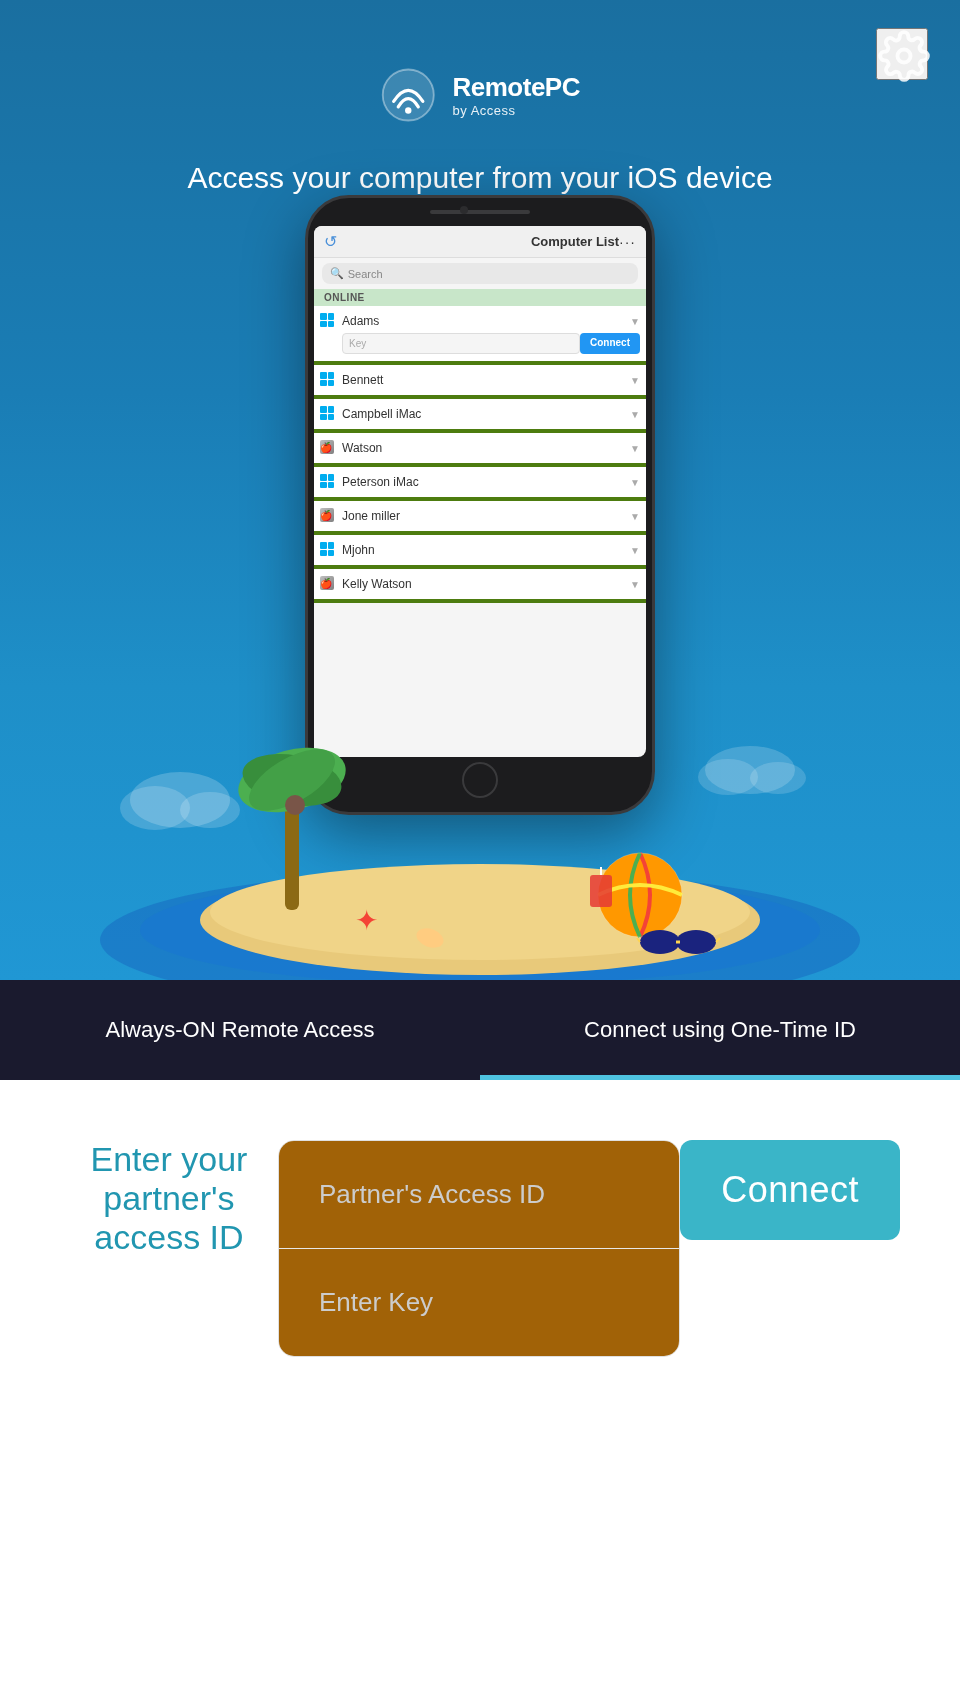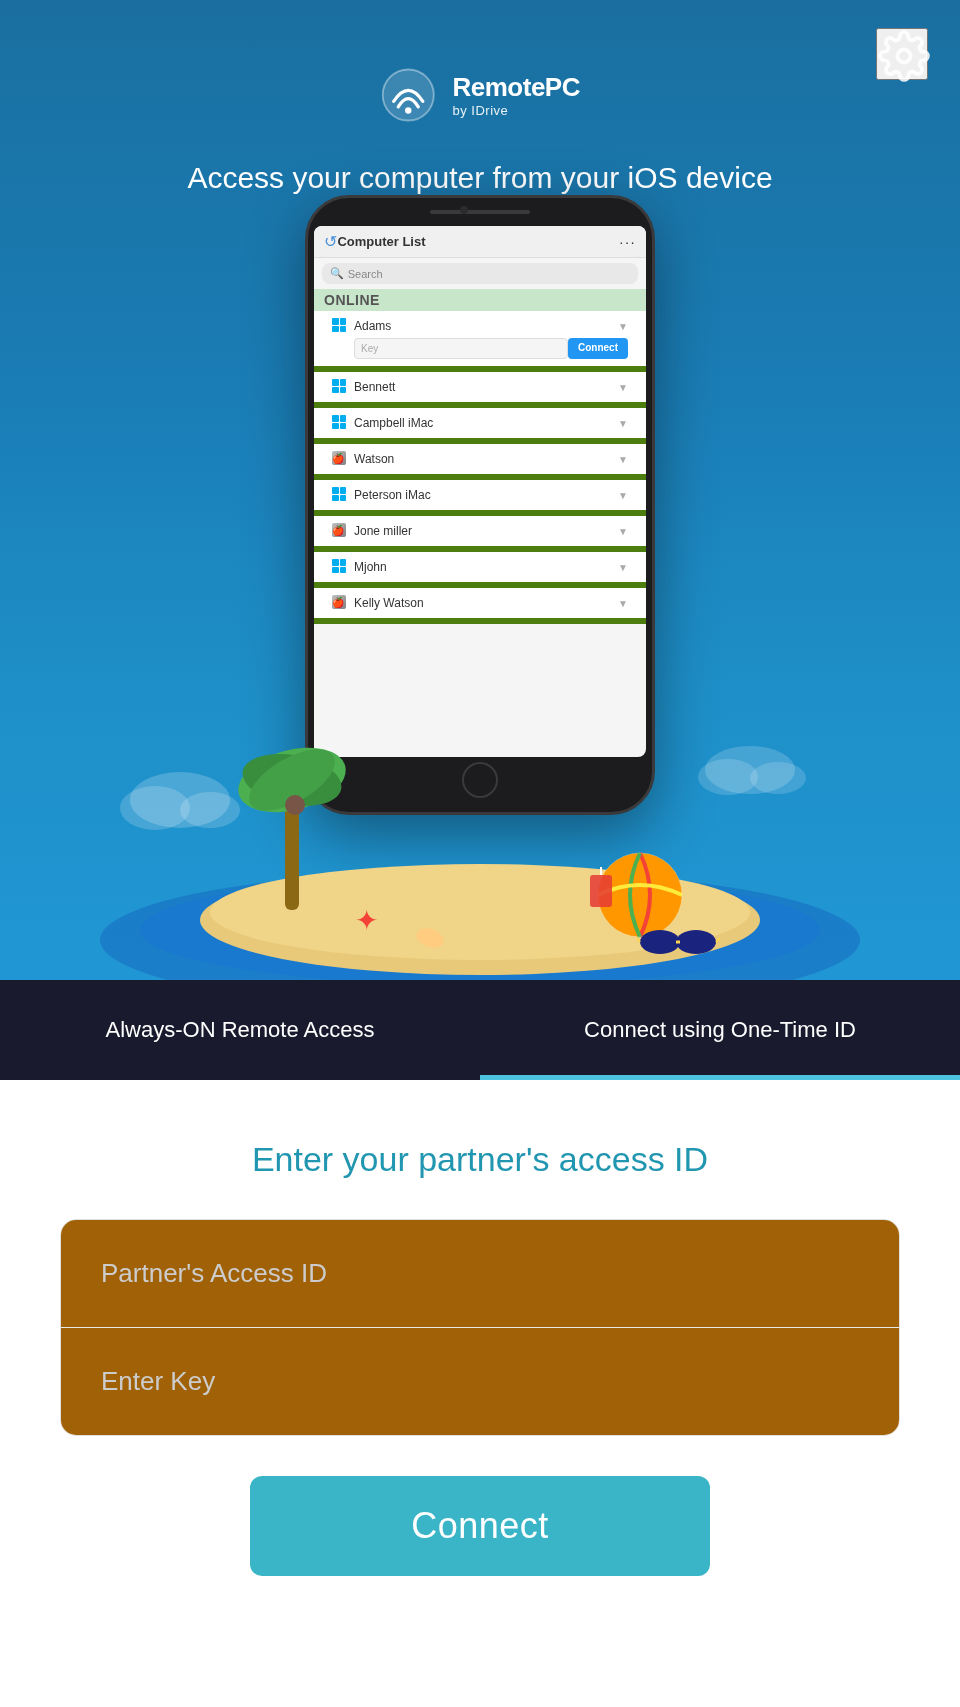--- a/index.html
+++ b/index.html
@@ -149,21 +149,21 @@
       display: flex;
       align-items: center;
       justify-content: space-between;
       border-bottom: 1px solid #ddd;
     }
     .screen-header-title {
       font-size: 13px;
       font-weight: 600;
       color: #333;
       flex: 1;
-      text-align: left;
+      text-align: right;
     }
     .screen-back {
       font-size: 16px;
       color: #4a90d9;
     }
     .screen-dots {
       font-size: 14px;
       color: #333;
       letter-spacing: 1px;
     }
@@ -174,35 +174,35 @@
       padding: 4px 8px;
       font-size: 11px;
       color: #888;
       display: flex;
       align-items: center;
       gap: 4px;
     }
     .screen-online-label {
       background: #c8e6c9;
       padding: 3px 10px;
-      font-size: 14px;
+      font-size: 10px;
       font-weight: 600;
       color: #555;
       letter-spacing: 0.5px;
     }
     .screen-list {
       flex: 1;
       overflow: hidden;
     }
     .screen-item {
       display: flex;
       align-items: center;
-      padding: 7px 18px;
+      padding: 7px 6px;
       background: #fff;
-      border-bottom: 6px solid #4d7c0f;
+      border-bottom: 4px solid #4d7c0f;
       position: relative;
     }
     .screen-item.expanded {
       flex-direction: column;
       align-items: flex-start;
     }
     .screen-item-row {
       display: flex;
       align-items: center;
       width: 100%;
@@ -313,22 +313,21 @@
       right: 0;
       height: 5px;
       background: #4ec3e0;
     }
 
     
     .main-content {
       background: #fff;
       min-height: 627px;
       display: flex;
-      flex-direction: column;
-      align-items: center;
+      align-items: flex-start;
       padding: 60px 60px 40px;
     }
 
     .partner-title {
       font-size: 34px;
       color: #2196b0;
       font-weight: 400;
       text-align: center;
       margin-bottom: 40px;
     }
@@ -389,21 +388,21 @@
 
       <svg width="62" height="62" viewBox="0 0 62 62">
         <circle cx="31" cy="31" r="28" fill="rgba(255,255,255,0.15)" stroke="rgba(255,255,255,0.4)" stroke-width="2"></circle>
 
         <path d="M 15 38 Q 31 14 47 38" stroke="white" stroke-width="3.5" fill="none" stroke-linecap="round"></path>
         <path d="M 20 44 Q 31 26 42 44" stroke="white" stroke-width="3.5" fill="none" stroke-linecap="round"></path>
         <circle cx="31" cy="48" r="3.5" fill="white"></circle>
       </svg>
       <div class="logo-text-group">
         <span class="logo-brand">RemotePC</span>
-        <span class="logo-sub">by IDrive</span>
+        <span class="logo-sub">by Access</span>
       </div>
     </div>
   </div>
 
   <p class="hero-tagline">Access your computer from your iOS device</p>
 
   <div class="phone-container">
     <div class="phone">
       <div class="phone-notch-area"></div>
       <div class="phone-camera"></div>

